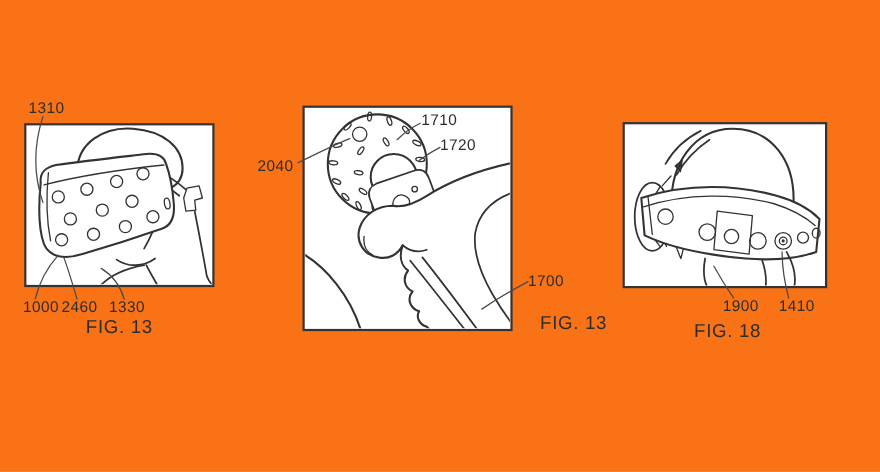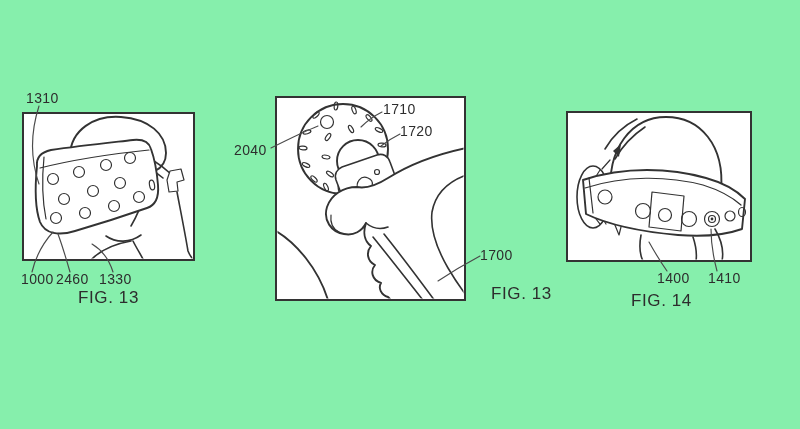--- a/index.html
+++ b/index.html
@@ -1,18 +1,18 @@
 <!DOCTYPE html>
 <html><head>
 <meta charset="utf-8">
 <style>
   html,body{margin:0;padding:0;}
   body{width:800px;height:429px;background:#fff;overflow:hidden;
        font-family:"Liberation Sans", sans-serif;}
-  .sheet{position:relative;width:800px;height:429px;background:#86efac;}
+  .sheet{position:relative;width:800px;height:429px;background:#f97316;}
   .fig{position:absolute;}
   .fig svg{position:absolute;left:0;top:0;display:block;}
   .ref{position:absolute;font-size:14px;line-height:14px;color:#2d2d2d;
        letter-spacing:.4px;white-space:nowrap;}
   .caption{position:absolute;font-size:17px;line-height:17px;color:#2d2d2d;
        letter-spacing:.6px;white-space:nowrap;}
   .caption.center{text-align:center;}
   .art{stroke:#333;fill:none;stroke-width:1.6;stroke-linecap:round;stroke-linejoin:round;}
   .artf{stroke:#333;fill:#fff;stroke-width:1.6;stroke-linecap:round;stroke-linejoin:round;}
   .thick{stroke-width:1.9;}
@@ -183,18 +183,18 @@
 
         <path class="art" d="M 86,150 C 84,161 85,170 88,176"></path>
         <path class="art" d="M 138,152 C 141,161 142,169 141,176"></path>
         <path class="art" d="M 160,144 C 167,156 169,166 167,176"></path>
       </g>
       <g>
         <path class="leader" d="M 112,186 C 105,176 99,166 94,157"></path>
         <path class="leader" d="M 162,186 C 158,171 156,157 156,144"></path>
       </g>
     </svg>
-    <span class="ref" style="left:102px;top:186px">1400</span>
+    <span class="ref" style="left:102px;top:186px">1900</span>
     <span class="ref" style="left:153px;top:186px">1410</span>
-    <div class="caption" style="left:76px;top:207px">FIG. 14</div>
+    <div class="caption" style="left:76px;top:207px">FIG. 18</div>
   </section>
 
 </div>
 
 </body></html>

